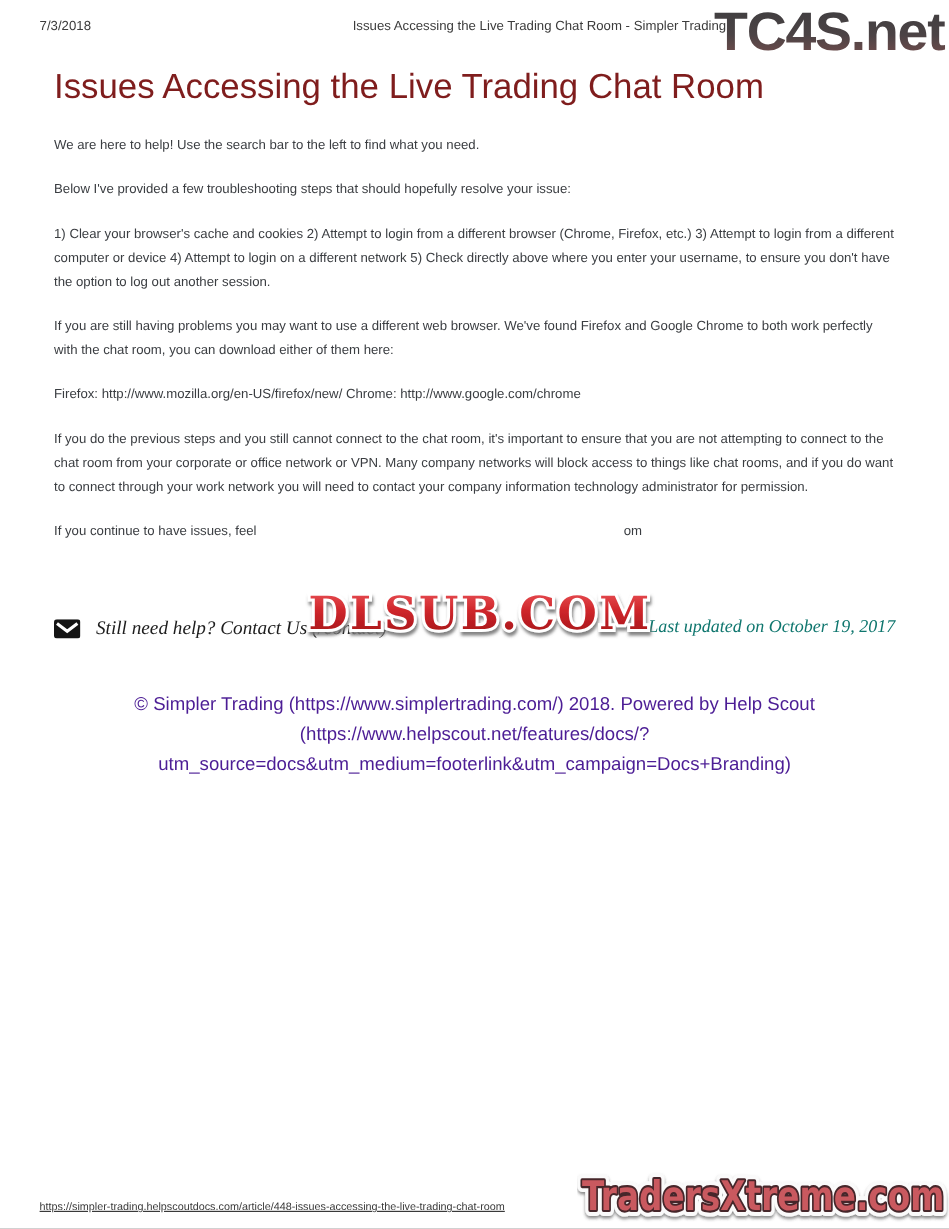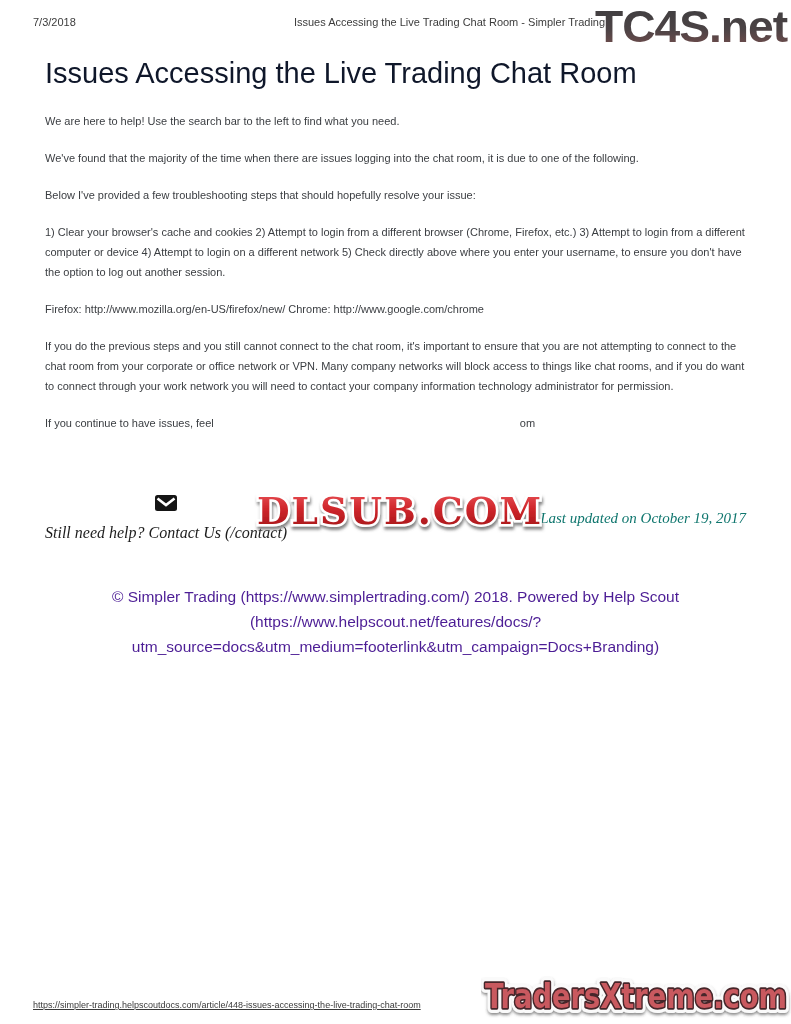--- a/index.html
+++ b/index.html
@@ -24,34 +24,34 @@
   }
   
   .wm-tc4s{position:absolute;top:3px;right:2px;width:196px;height:46px;}
   .wm-dlsub{position:absolute;top:485px;left:253px;width:294px;height:48px;}
   .wm-traders{position:absolute;bottom:4px;right:0;width:310px;height:50px;}
   
   .content{padding:0 45px;}
   h1.article-title{
     margin:56px 0 20px 0;
     font-size:29px;line-height:1.2;
-    font-weight:400;color:#0f172a;
+    font-weight:400;color:#7f1d1d;
   }
   p.body-par{
     margin:0 0 17px 0;
     font-size:11px;line-height:20px;
     color:#3a3d41;
   }
   .wm-gap{display:inline-block;width:306px;height:1px;}
   
   .help-row{
     margin-top:62px;
     display:flex;align-items:center;justify-content:space-between;
   }
-  .help-left{display:flex;align-items:center;gap:13px;flex-direction:column;}
+  .help-left{display:flex;align-items:center;gap:13px;}
   .envelope-icon{width:22px;height:16px;display:block;}
   .help-text{
     font-family:"Liberation Serif", serif;
     font-style:italic;font-size:16px;color:#1d1d1d;
   }
   .last-updated{
     font-family:Liberation Serif, serif;
     font-style:italic;font-size:15px;color:#0f766e;
   }
   
@@ -83,23 +83,23 @@
         <stop offset="1" stop-color="#7b4f4e"></stop>
       </linearGradient>
     </defs>
     <text x="98" y="39" text-anchor="middle" font-family="Liberation Sans, sans-serif" font-weight="bold" font-size="45" letter-spacing="-1" textLength="192" lengthAdjust="spacingAndGlyphs" fill="url(#tc4sGrad)">TC4S.net</text>
   </svg>
 
   <div class="content">
     <h1 class="article-title">Issues Accessing the Live Trading Chat Room</h1>
 
     <p class="body-par">We are here to help! Use the search bar to the left to find what you need.</p>
-    <p class="body-par">We've found that the majority of the time when there are issues logging into the chat room, it is due to one of the following.</p>
     <p class="body-par">Below I've provided a few troubleshooting steps that should hopefully resolve your issue:</p>
     <p class="body-par">1) Clear your browser's cache and cookies 2) Attempt to login from a different browser (Chrome, Firefox, etc.) 3) Attempt to login from a different computer or device 4) Attempt to login on a different network 5) Check directly above where you enter your username, to ensure you don't have the option to log out another session.</p>
+    <p class="body-par">If you are still having problems you may want to use a different web browser. We've found Firefox and Google Chrome to both work perfectly with the chat room, you can download either of them here:</p>
     <p class="body-par">Firefox: http://www.mozilla.org/en-US/firefox/new/ Chrome: http://www.google.com/chrome</p>
     <p class="body-par">If you do the previous steps and you still cannot connect to the chat room, it's important to ensure that you are not attempting to connect to the chat room from your corporate or office network or VPN. Many company networks will block access to things like chat rooms, and if you do want to connect through your work network you will need to contact your company information technology administrator for permission.</p>
 
     <p class="body-par">
       <span>If you continue to have issues, feel</span><span class="wm-gap"></span><span>om</span>
     </p>
 
     <div class="help-row">
       <div class="help-left">
         <svg class="envelope-icon" viewBox="0 0 22 16">

